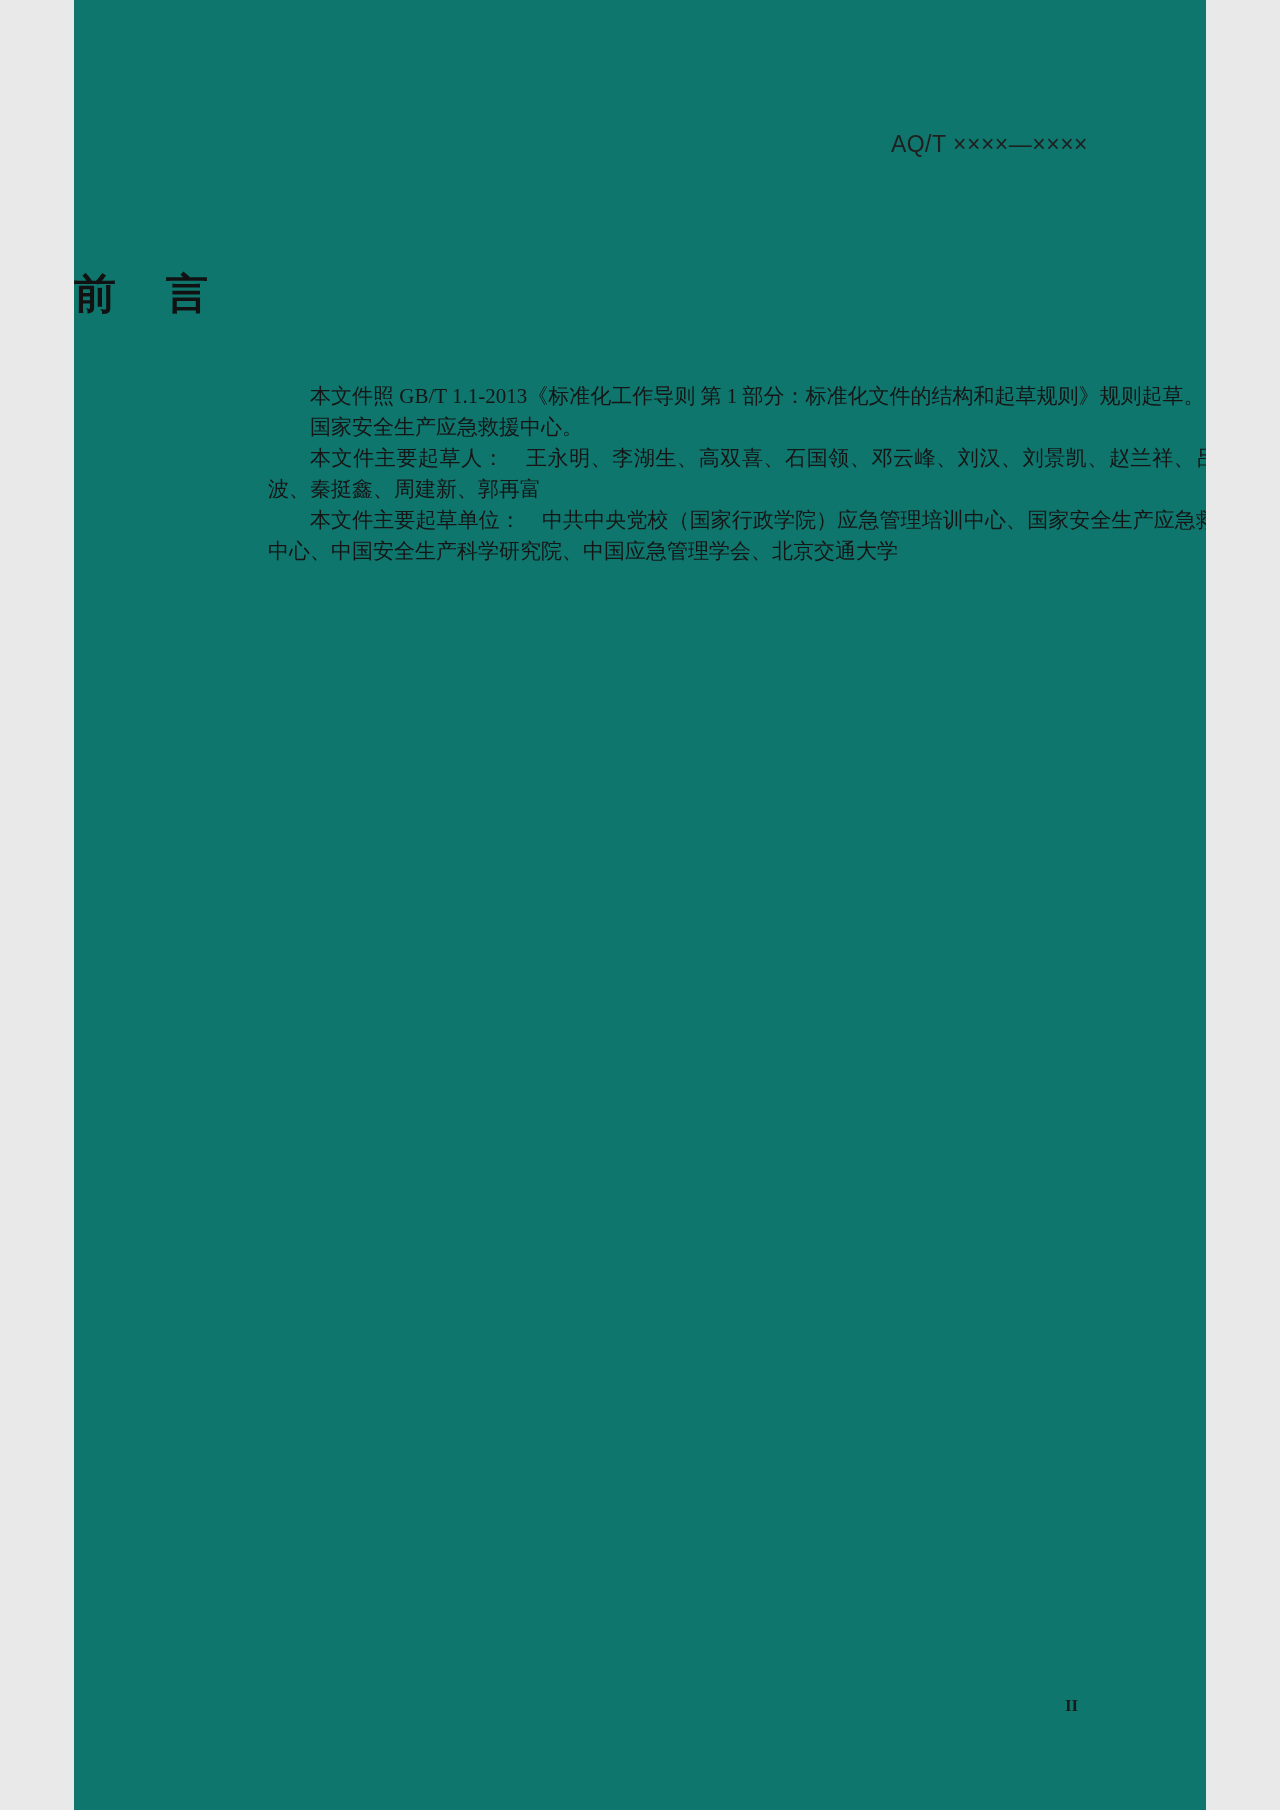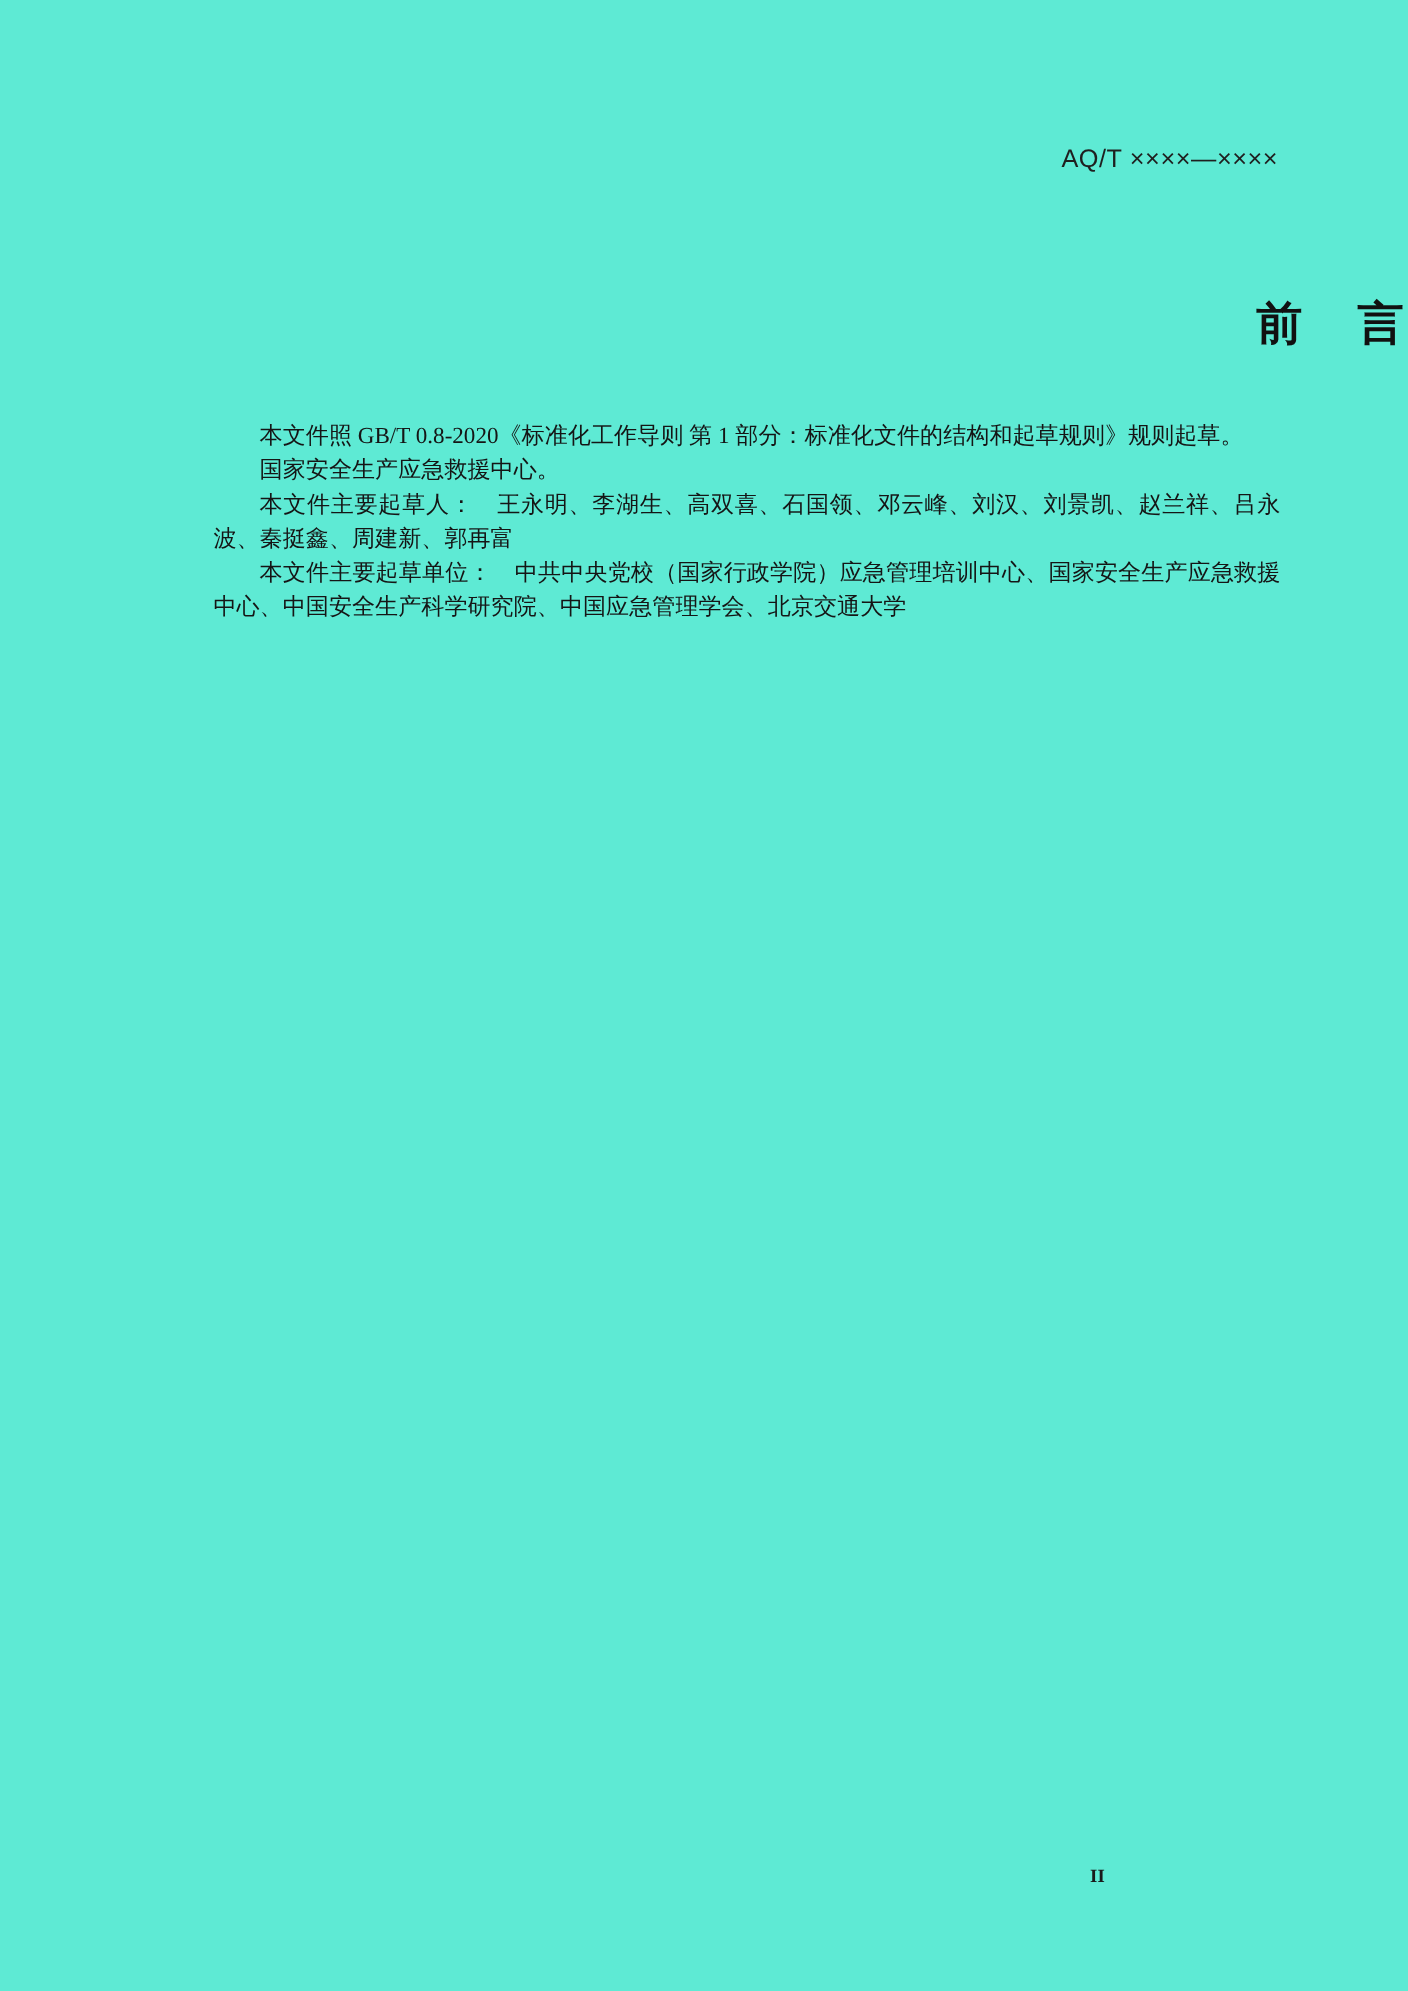--- a/index.html
+++ b/index.html
@@ -2,24 +2,24 @@
 <html><head>
 <meta charset="utf-8">
 <style>
   html, body {
     margin: 0;
     padding: 0;
     background: #e9e9e9;
   }
   .page {
     position: relative;
-    width: 1280px;
+    width: 1132px;
     height: 1810px;
     margin: 0 auto;
-    background: #5eead4;
+    background: #0f766e;
     color: #1a1a1a;
     font-family: "Liberation Serif", "DejaVu Serif", serif;
     overflow: hidden;
   }
   .doc-code {
     position: absolute;
     top: 131px;
     right: 118px;
     font-family: "Liberation Sans", "DejaVu Sans", sans-serif;
     font-size: 23px;
@@ -27,21 +27,21 @@
     letter-spacing: 0.5px;
     color: #1f1f1f;
     white-space: nowrap;
   }
   .title {
     position: absolute;
     top: 266px;
     left: 0;
     width: 100%;
     margin: 0;
-    text-align: right;
+    text-align: left;
     font-family: "Liberation Sans", "DejaVu Sans", sans-serif;
     font-size: 42px;
     font-weight: 700;
     letter-spacing: 4px;
     color: #111111;
   }
   .body-text {
     position: absolute;
     top: 381px;
     left: 194px;
@@ -69,21 +69,21 @@
 </head>
 <body>
 
 <div class="page">
 
   <div class="doc-code">AQ/T ××××—××××</div>
 
   <h1 class="title">前　言</h1>
 
   <div class="body-text">
-    <p>本文件照 GB/T 0.8-2020《标准化工作导则 第 1 部分：标准化文件的结构和起草规则》规则起草。</p>
+    <p>本文件照 GB/T 1.1-2013《标准化工作导则 第 1 部分：标准化文件的结构和起草规则》规则起草。</p>
     <p>国家安全生产应急救援中心。</p>
     <p>本文件主要起草人：　王永明、李湖生、高双喜、石国领、邓云峰、刘汉、刘景凯、赵兰祥、吕永波、秦挺鑫、周建新、郭再富</p>
     <p>本文件主要起草单位：　中共中央党校（国家行政学院）应急管理培训中心、国家安全生产应急救援中心、中国安全生产科学研究院、中国应急管理学会、北京交通大学</p>
   </div>
 
   <div class="page-number">II</div>
 
 </div>
 
 </body></html>

